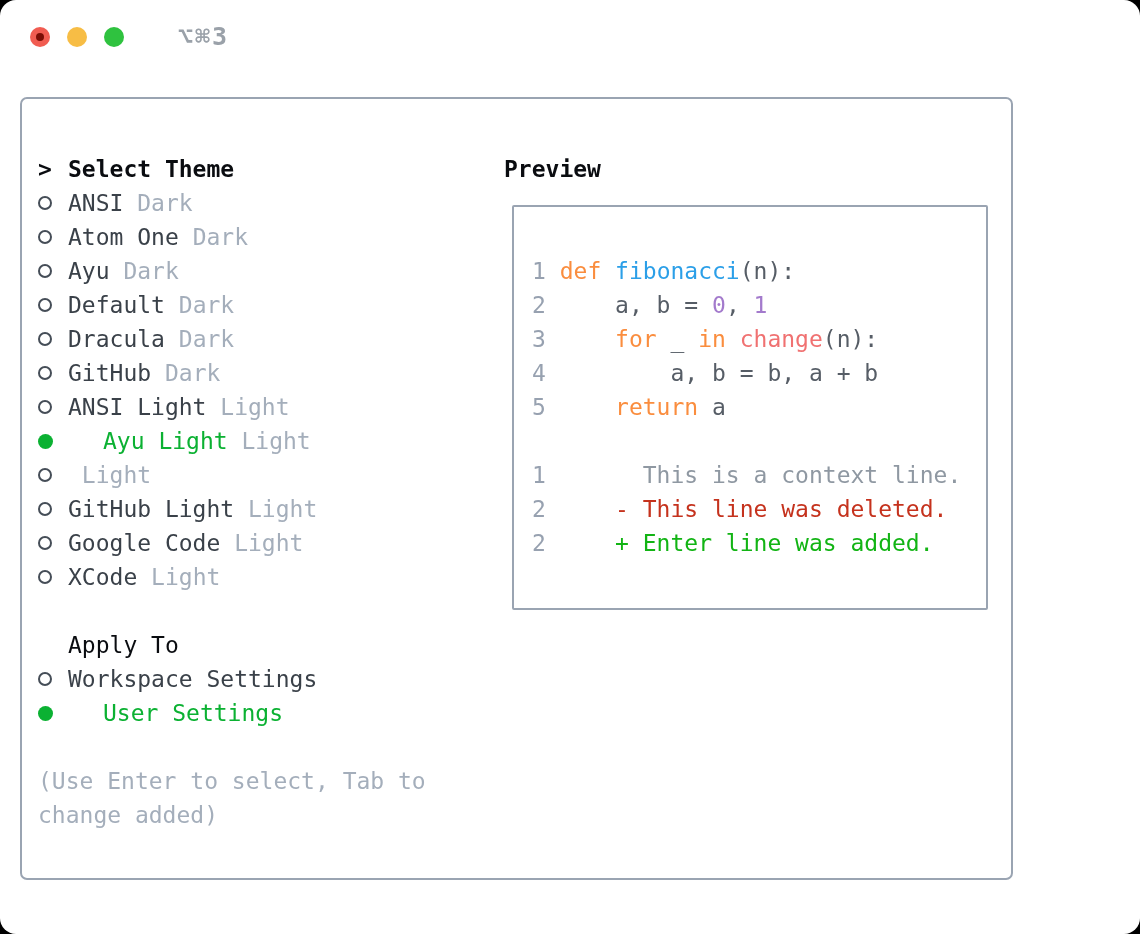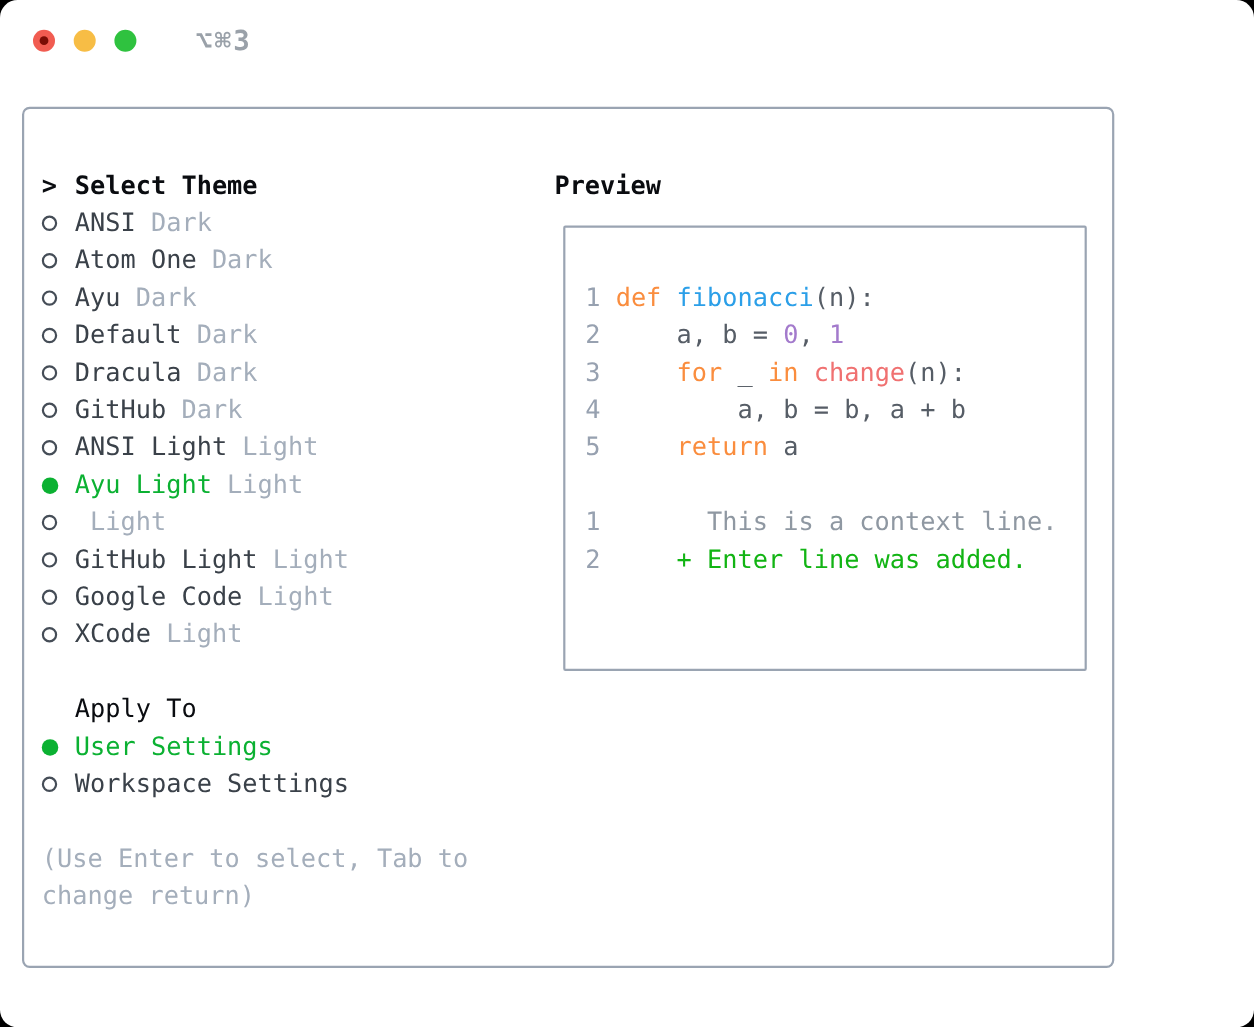--- a/index.html
+++ b/index.html
@@ -56,21 +56,21 @@
   .circle {
     width: 14px; height: 14px; border-radius: 50%;
     border: 2px solid #454d57;
   }
   .circle.filled {
     width: 15px; height: 15px; border: none;
     background: var(--selection-green, #0bb132);
   }
   .item-name { color: var(--item-text, #3a4149); }
   .item-tag  { color: var(--muted-gray, #a4aebb); margin-left: 1ch; }
-  .selected .item-name, .selected .opt-label { color: var(--selection-green, #0bb132); }
+  .selected .item-name, .selected .opt-label { color: var(--selection-green, #0bb132); margin-left: 35px; }
   .apply-label { color: #0a0c10; }
   .opt-label { color: var(--item-text, #3a4149); }
   .blank { height: 34px; }
   .help {
     width: 420px; line-height: 34px;
     color: var(--muted-gray, #a4aebb);
   }
   
   .preview-title {
     position: absolute; left: 482px; top: 53px; height: 34px;
@@ -134,38 +134,39 @@
         </div>
 
       <div class="blank"></div>
 
       <div class="row">
         <span class="marker"></span>
         <span class="apply-label">Apply To</span>
       </div>
 
       <div id="apply-list">
+          <div class="row apply-row"><span class="marker"><span class="circle"></span></span><span class="opt-label">Workspace Settings</span></div>
           <div class="row apply-row selected"><span class="marker"><span class="circle filled"></span></span><span class="opt-label">User Settings</span></div>
-          <div class="row apply-row"><span class="marker"><span class="circle"></span></span><span class="opt-label">Workspace Settings</span></div>
         </div>
 
       <div class="blank"></div>
 
-      <div class="help">(Use Enter to select, Tab to change return)</div>
+      <div class="help">(Use Enter to select, Tab to change added)</div>
     </div>
 
     <div class="preview-title">Preview</div>
 
     <div class="preview-box">
       <div class="code-wrap" id="preview-code">
           <div class="code-line"><span class="ln">1</span><span class="tok-kw">def</span><span class="tok-plain"> </span><span class="tok-fn">fibonacci</span><span class="tok-plain">(n):</span></div>
           <div class="code-line"><span class="ln">2</span><span class="tok-plain">    a, b = </span><span class="tok-const">0</span><span class="tok-plain">, </span><span class="tok-const">1</span></div>
           <div class="code-line"><span class="ln">3</span><span class="tok-plain">    </span><span class="tok-kw">for</span><span class="tok-plain"> _ </span><span class="tok-kw">in</span><span class="tok-plain"> </span><span class="tok-call">change</span><span class="tok-plain">(n):</span></div>
           <div class="code-line"><span class="ln">4</span><span class="tok-plain">        a, b = b, a + b</span></div>
           <div class="code-line"><span class="ln">5</span><span class="tok-plain">    </span><span class="tok-kw">return</span><span class="tok-plain"> a</span></div>
           <div class="code-line"><span class="ln"></span></div>
           <div class="code-line"><span class="ln">1</span><span class="tok-ctx">      This is a context line.</span></div>
+          <div class="code-line"><span class="ln">2</span><span class="tok-plain">    </span><span class="tok-del">- This line was deleted.</span></div>
           <div class="code-line"><span class="ln">2</span><span class="tok-plain">    </span><span class="tok-add">+ Enter line was added.</span></div>
         </div>
     </div>
 
   </div>
 </div>
 
 </body></html>

